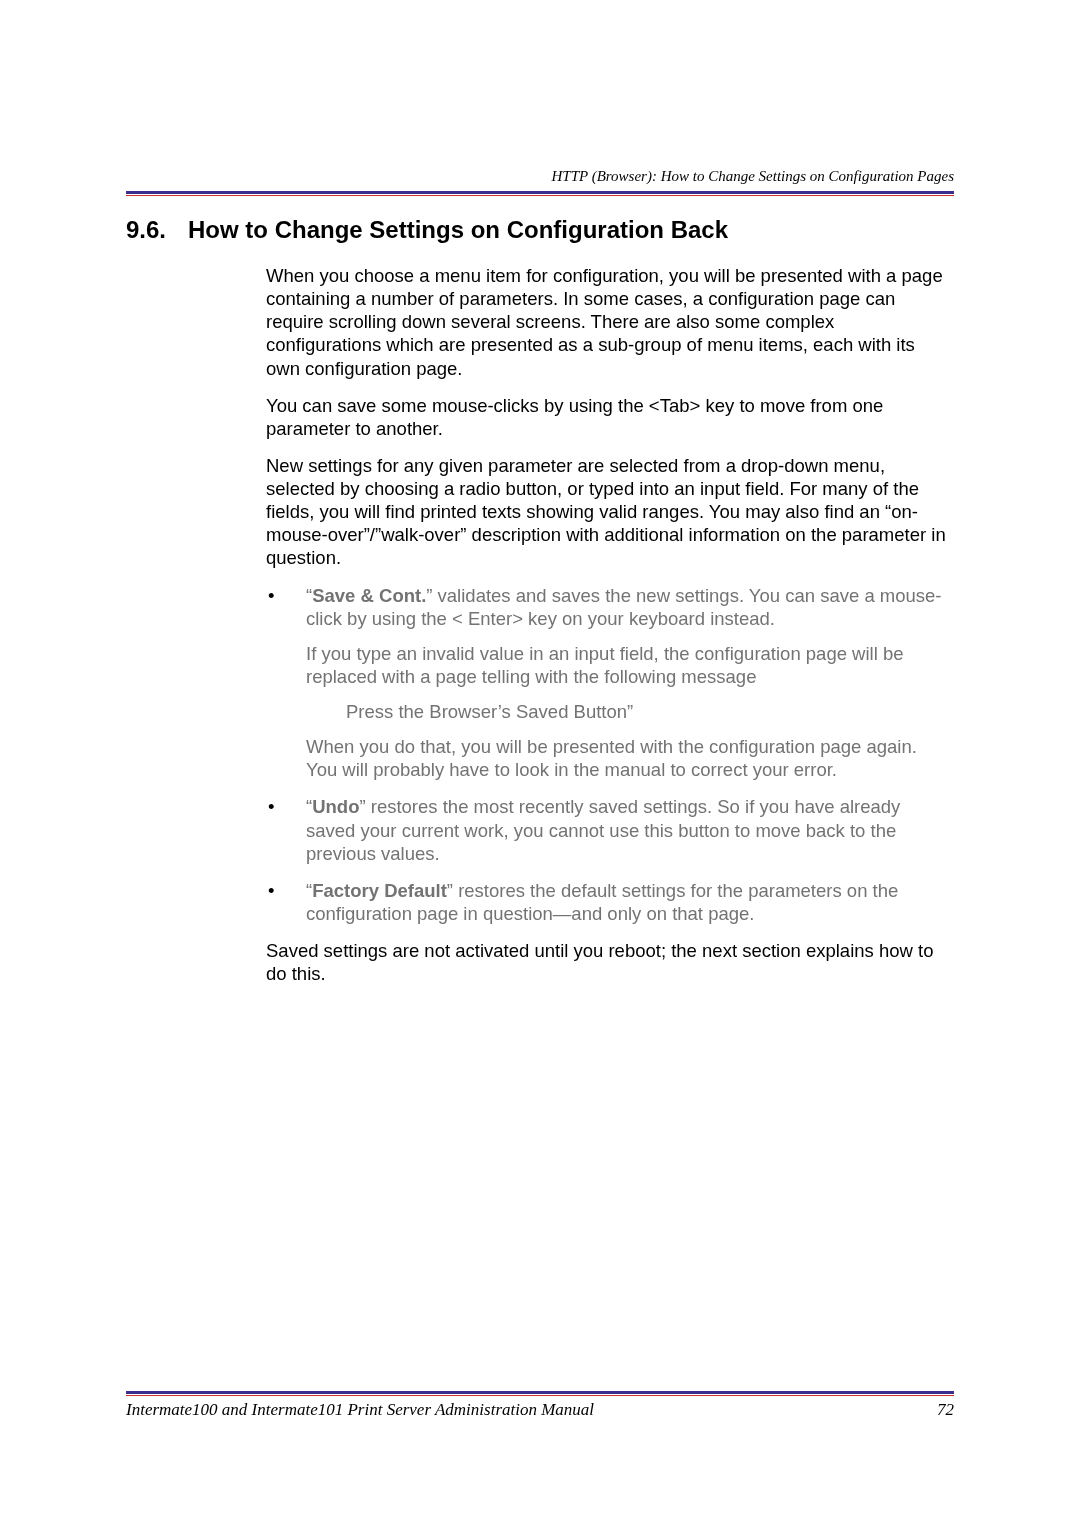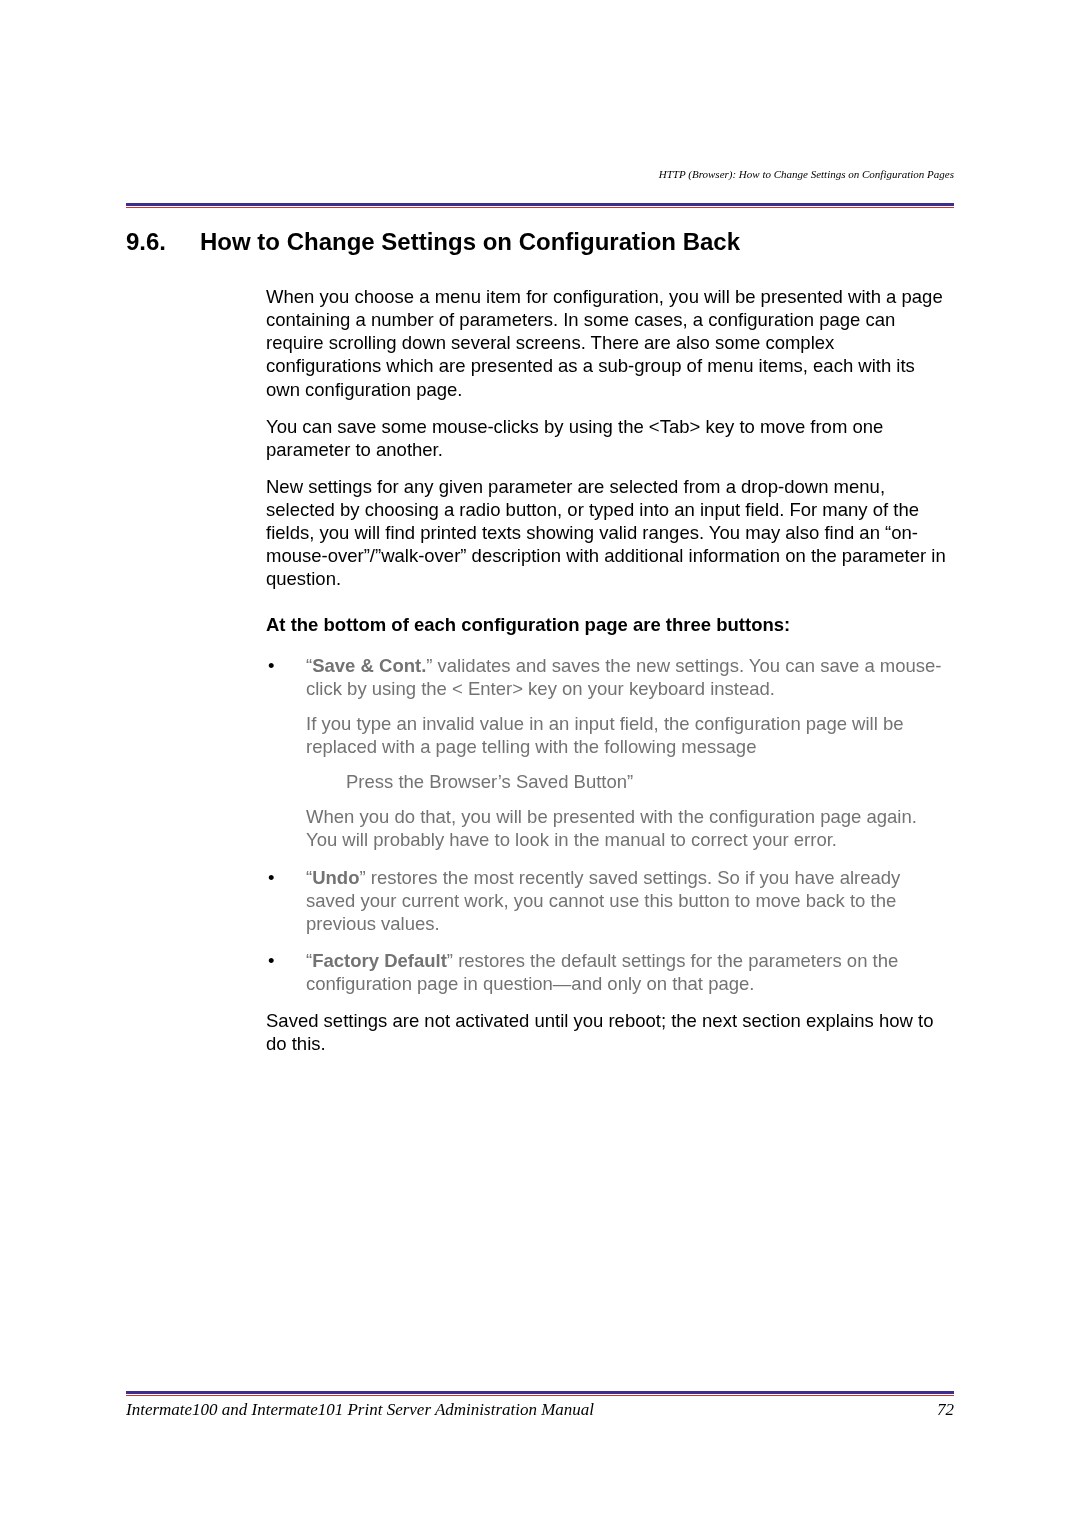--- a/index.html
+++ b/index.html
@@ -10,34 +10,34 @@
     height: 1528px;
     position: relative;
   }
   .page {
     padding: 168px 126px 0 126px;
   }
   .running-header {
     text-align: right;
     font-family: 'Times New Roman', Times, serif;
     font-style: italic;
-    font-size: 11px;
+    font-size: 15px;
     color: #000;
-    margin-bottom: 23px;
+    margin-bottom: 6px;
   }
   .rule-top {
     border-top: 3px solid #3a2f8f;
     border-bottom: 1.5px solid #d0342c;
     height: 5px;
     margin-bottom: 20px;
   }
   .section-heading {
     display: flex;
-    gap: 34px;
-    margin-bottom: 29px;
+    gap: 22px;
+    margin-bottom: 20px;
   }
   .section-number {
     font-weight: bold;
     font-size: 24px;
     color: #000;
   }
   .section-title {
     font-weight: bold;
     font-size: 24px;
     color: #000;
@@ -117,21 +117,20 @@
   <div class="section-heading">
     <div class="section-number">9.6.</div>
     <div class="section-title">How to Change Settings on Configuration Back</div>
   </div>
 
   <div class="body-text">
     <p class="para">When you choose a menu item for configuration, you will be presented with a page containing a number of parameters. In some cases, a configuration page can require scrolling down several screens. There are also some complex configurations which are presented as a sub-group of menu items, each with its own configuration page.</p>
     <p class="para">You can save some mouse-clicks by using the &lt;Tab&gt; key to move from one parameter to another.</p>
     <p class="para">New settings for any given parameter are selected from a drop-down menu, selected by choosing a radio button, or typed into an input field. For many of the fields, you will find printed texts showing valid ranges. You may also find an “on-mouse-over”/”walk-over” description with additional information on the parameter in question.</p>
 
-    <p class="bold-para">At the bottom of each configuration page are three buttons:</p>
 
     <div class="bullet-item">
       <div class="bullet-dot">•</div>
       <div class="bullet-content">
         <p>
           <span>“</span><span class="bold">Save &amp; Cont.</span><span>” validates and saves the new settings. You can save a mouse-click by using the &lt; Enter&gt; key on your keyboard instead.</span>
         </p>
         <p>If you type an invalid value in an input field, the configuration page will be replaced with a page telling with the following message</p>
         <div class="quoted">
           <div>Press the Browser’s Saved Button”</div>

